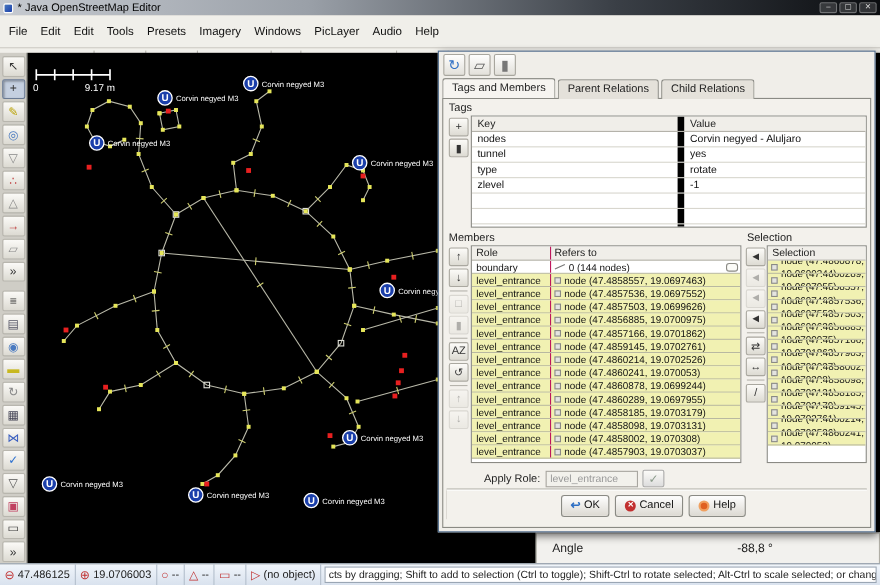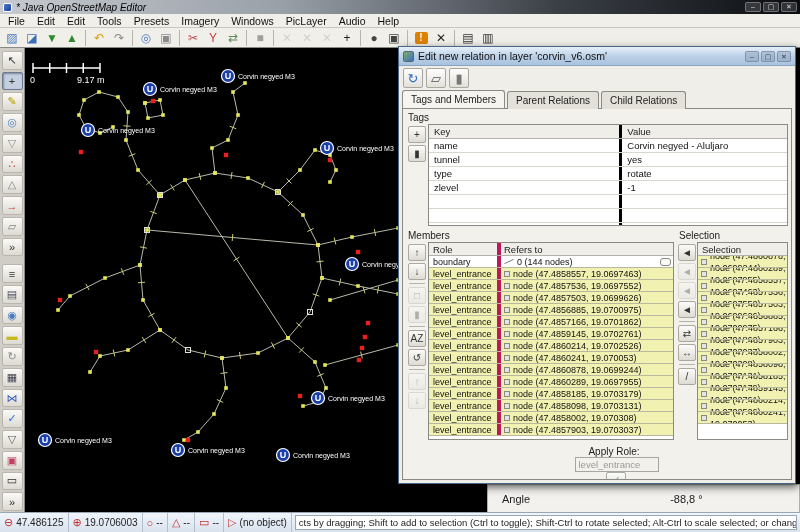--- a/index.html
+++ b/index.html
@@ -4,27 +4,27 @@
 <style>
   * { margin:0; padding:0; box-sizing:border-box; }
   html,body { width:800px; height:532px; overflow:hidden; }
   body { font-family:"Liberation Sans", sans-serif; font-size:11px; background:#000; }
   .app { position:relative; width:800px; height:532px; background:#d4d0c8; overflow:hidden; }
 
   
   .titlebar { height:14px; background:linear-gradient(to right,#c6cad0 0%,#9aa0a8 35%,#3a3f46 70%,#0b0d10 100%);
     display:flex; align-items:center; padding:0 3px; }
   .titlebar .appicon { width:9px; height:9px; background:linear-gradient(135deg,#4a7ac0,#1b3faa); border:1px solid #fff; border-radius:2px; margin-right:4px; }
-  .titlebar .ttext { font-size:10px; color:#000; white-space:nowrap;font-style:italic; }
+  .titlebar .ttext { font-size:10px; color:#000; white-space:nowrap; }
   .winbtns { margin-left:auto; display:flex; gap:2px; }
   .winbtn { width:16px; height:10px; background:rgba(255,255,255,.15); border:1px solid rgba(255,255,255,.3);
     color:#ddd; font-size:7px; line-height:8px; text-align:center; border-radius:2px; }
 
   
-  .menubar { height:14px; background:#f0efea; border-bottom:1px solid #c8c6bf; display:flex; align-items:center; padding-left:2px; }
+  .menubar { height:30px; background:#f0efea; border-bottom:1px solid #c8c6bf; display:flex; align-items:center; padding-left:2px; }
   .menu-item { font-size:10.5px; color:#111; padding:0 6px; height:14px; line-height:14px; }
 
   
   .toolbar { height:20px; background:#f0efea; border-bottom:1px solid #8a8a84; display:flex; align-items:center; padding-left:2px; }
   .tb-btn { width:20px; height:18px; border:1px solid transparent; border-radius:2px; background:transparent;
     display:flex; align-items:center; justify-content:center; font-size:12px; }
   .tb-sep { width:1px; height:16px; background:#b6b4ac; margin:0 3px; }
   .tb-glyph { line-height:1; }
   .tb-glyph.boxed { width:13px; height:12px; border-radius:2px; display:flex; align-items:center; justify-content:center; color:#fff; font-weight:bold; font-size:10px; }
   .dim { opacity:.35; }
@@ -76,34 +76,34 @@
   .d-panel { flex:1; border:1px solid #8a8a84; margin:0 3px 3px; background:#f3f1ec; padding:2px 3px; display:flex; flex-direction:column; overflow:hidden; }
   .grp-label { font-size:10px; color:#222; margin:1px 0 1px 2px; }
   .btncol { display:flex; flex-direction:column; align-items:center; width:22px; padding-top:1px; }
   .m-btn { width:18px; height:17px; margin:1px 0; border:1px solid #aaa8a0; border-radius:2px;
     background:linear-gradient(#fcfbf8,#dddbd3); font-size:10px; display:flex; align-items:center; justify-content:center; color:#333; }
   .m-sep { width:16px; height:1px; background:#b6b4ac; margin:2px 0; }
 
   .tbl { border:1px solid #8a8a84; background:#fff; overflow:hidden; font-size:9.5px; }
   .tbl-head { display:flex; background:#f0eee9; border-bottom:1px solid #b4b2aa; height:14px; line-height:14px; color:#222; }
   .tbl-row { display:flex; height:14px; line-height:13px; border-bottom:1px solid #d8d6ce; color:#111; }
-  .c-key { width:54%; padding-left:5px; border-right:3px solid #000000; overflow:hidden; white-space:nowrap; }
+  .c-key { width:54%; padding-left:5px; border-right:6px solid #000000; overflow:hidden; white-space:nowrap; }
   .c-val { flex:1; padding-left:5px; overflow:hidden; white-space:nowrap; }
 
   .mem-row, .sel-row { display:flex; align-items:center; height:12px; line-height:12px; border-bottom:1px solid #b8b8a0;
     font-size:9px; color:#111; overflow:hidden; }
   .mem-row.yellow, .sel-row.yellow { background:#f1f1b2; }
-  .c-role { width:72px; padding-left:4px; border-right:4px solid #be185d; overflow:hidden; white-space:nowrap; }
+  .c-role { width:72px; padding-left:4px; border-right:1px solid #be185d; overflow:hidden; white-space:nowrap; }
   .c-ref { flex:1; padding-left:3px; display:flex; align-items:center; overflow:hidden; white-space:nowrap; }
   .node-ico { display:inline-block; width:6px; height:6px; background:#e4e4e0; border:1px solid #8a8a84; margin-right:3px; flex:none; }
   .way-ico { display:inline-block; width:10px; height:8px; margin-right:3px; flex:none; position:relative; }
   .way-ico:before { content:""; position:absolute; left:0; top:3px; width:10px; height:1px; background:#777; transform:rotate(-25deg); }
   .bubble-ico { width:11px; height:8px; border:1px solid #8a8a84; border-radius:3px; background:#fbfbf8; margin:0 2px; flex:none; }
 
-  .apply-row { display:flex; align-items:center; margin:6px 0 2px 34px; font-size:10px; color:#222;flex-direction:column; }
+  .apply-row { display:flex; align-items:center; margin:6px 0 2px 34px; font-size:10px; color:#222; }
   .apply-input { width:84px; height:15px; margin-left:5px; border:1px solid #a8a6a0; background:#f2f1ec; color:#999;
     font-size:9.5px; padding:0 3px; font-family:"Liberation Sans",sans-serif; }
   .apply-check { width:20px; height:16px; margin-left:4px; border:1px solid #aaa; border-radius:2px;
     background:linear-gradient(#fcfbf8,#ddd); color:#8a9a8a; font-size:11px; display:flex; align-items:center; justify-content:center; }
 
   .d-buttons { height:28px; display:flex; align-items:center; justify-content:flex-end; gap:5px; padding-right:110px;
     border-top:1px solid #fff; box-shadow:0 -1px 0 #b8b6ae; }
   .d-btn { height:20px; padding:0 8px; border:1px solid #8a8a84; border-radius:3px; font-size:10px; color:#111;
     background:linear-gradient(#fefefe,#dcd9d2); display:flex; align-items:center; gap:3px; }
   .ok-ico { color:#2e6fc4; font-weight:bold; font-size:11px; }
@@ -468,29 +468,20 @@
         <text x="268" y="410" class="map-label">Corvin negyed M3</text>
       </svg>
   </div>
 
   <div class="angle-panel">
     <span class="alabel">Angle</span>
     <span class="avalue">-88,8 °</span>
   </div>
 
   <div class="dialog">
-    <div class="d-titlebar">
-      <div class="d-titleicon"></div>
-      <div class="d-title">Edit new relation in layer 'corvin_v6.osm'</div>
-      <div class="d-winbtns" id="dwinbtns">
-          <div class="d-winbtn">–</div>
-          <div class="d-winbtn">▢</div>
-          <div class="d-winbtn">✕</div>
-        </div>
-    </div>
     <div class="d-toolbar" id="dtoolbar">
         <button class="d-tbtn">
           <span style="color: rgb(46, 111, 196);">↻</span>
         </button>
         <button class="d-tbtn">
           <span style="color: rgb(85, 85, 85);">▱</span>
         </button>
         <button class="d-tbtn">
           <span style="color: rgb(119, 119, 119);">▮</span>
         </button>
@@ -512,21 +503,21 @@
               <span>▮</span>
             </button>
           </div>
         <div class="tbl" style="flex:1;height:102px;">
           <div class="tbl-head">
             <div class="c-key">Key</div>
             <div class="c-val">Value</div>
           </div>
           <div id="tagrows">
               <div class="tbl-row">
-                <div class="c-key">name</div>
+                <div class="c-key">nodes</div>
                 <div class="c-val">Corvin negyed - Aluljaro</div>
               </div>
               <div class="tbl-row">
                 <div class="c-key">tunnel</div>
                 <div class="c-val">yes</div>
               </div>
               <div class="tbl-row">
                 <div class="c-key">type</div>
                 <div class="c-val">rotate</div>
               </div>

